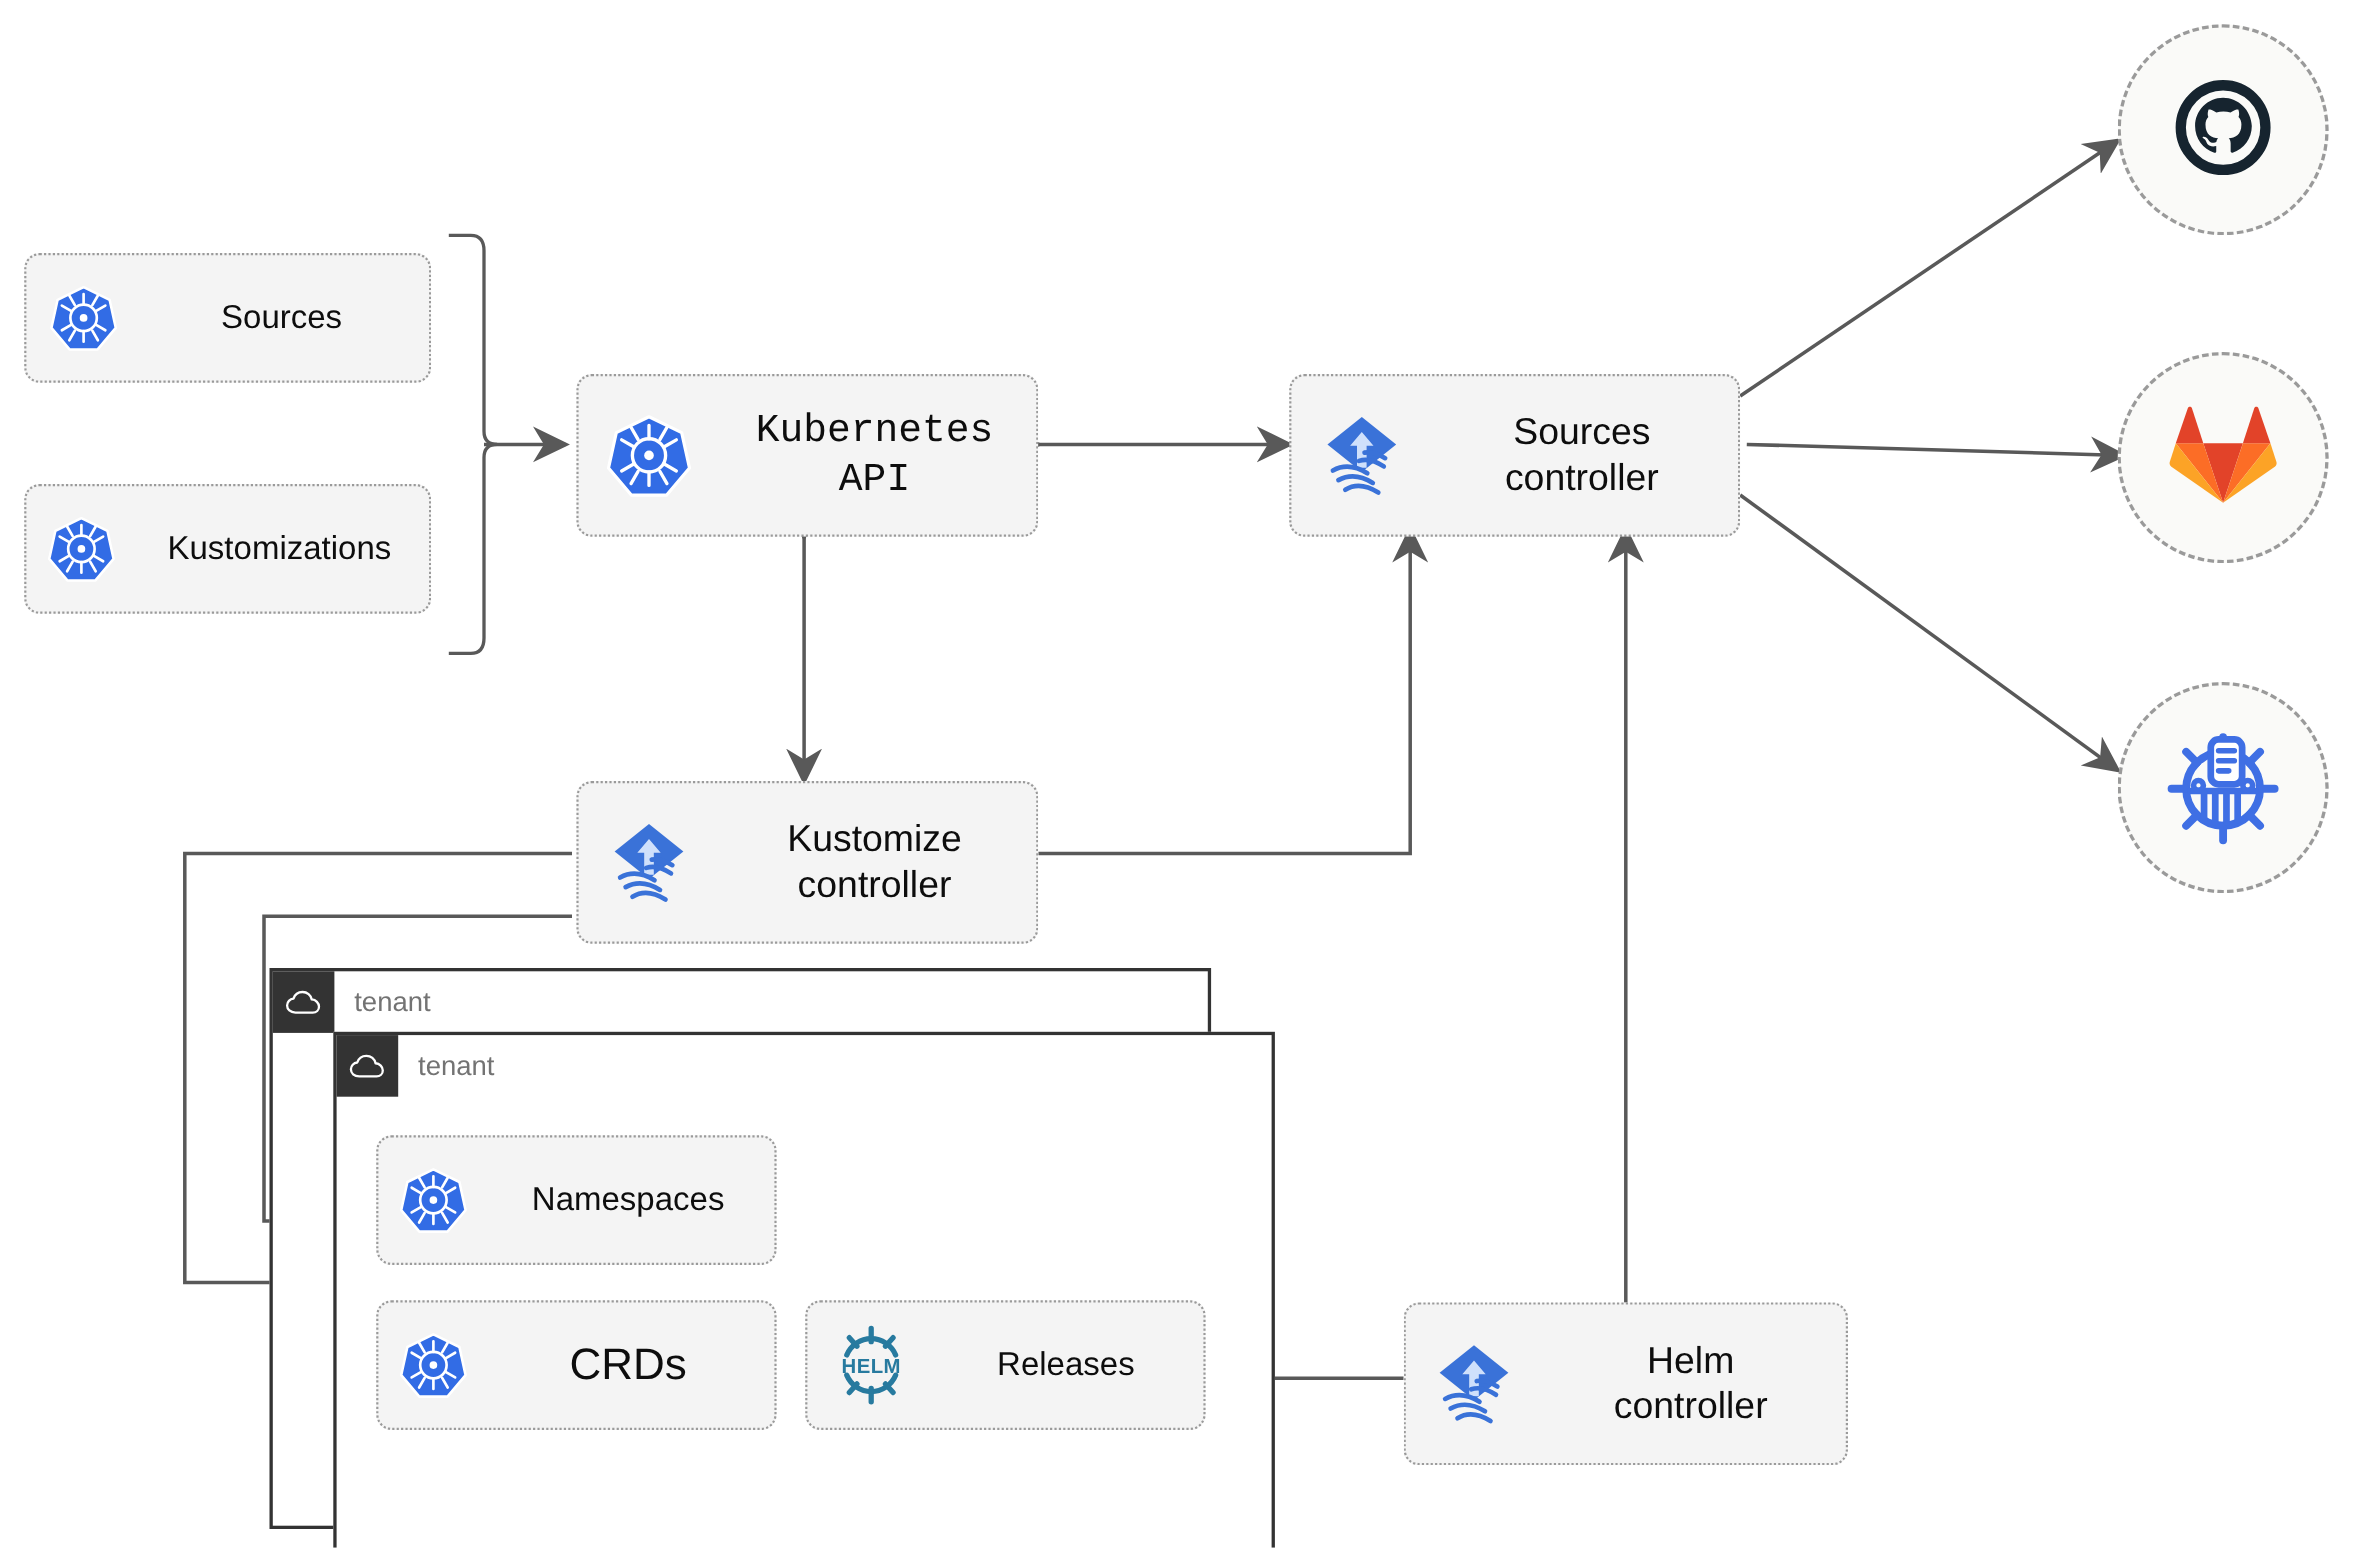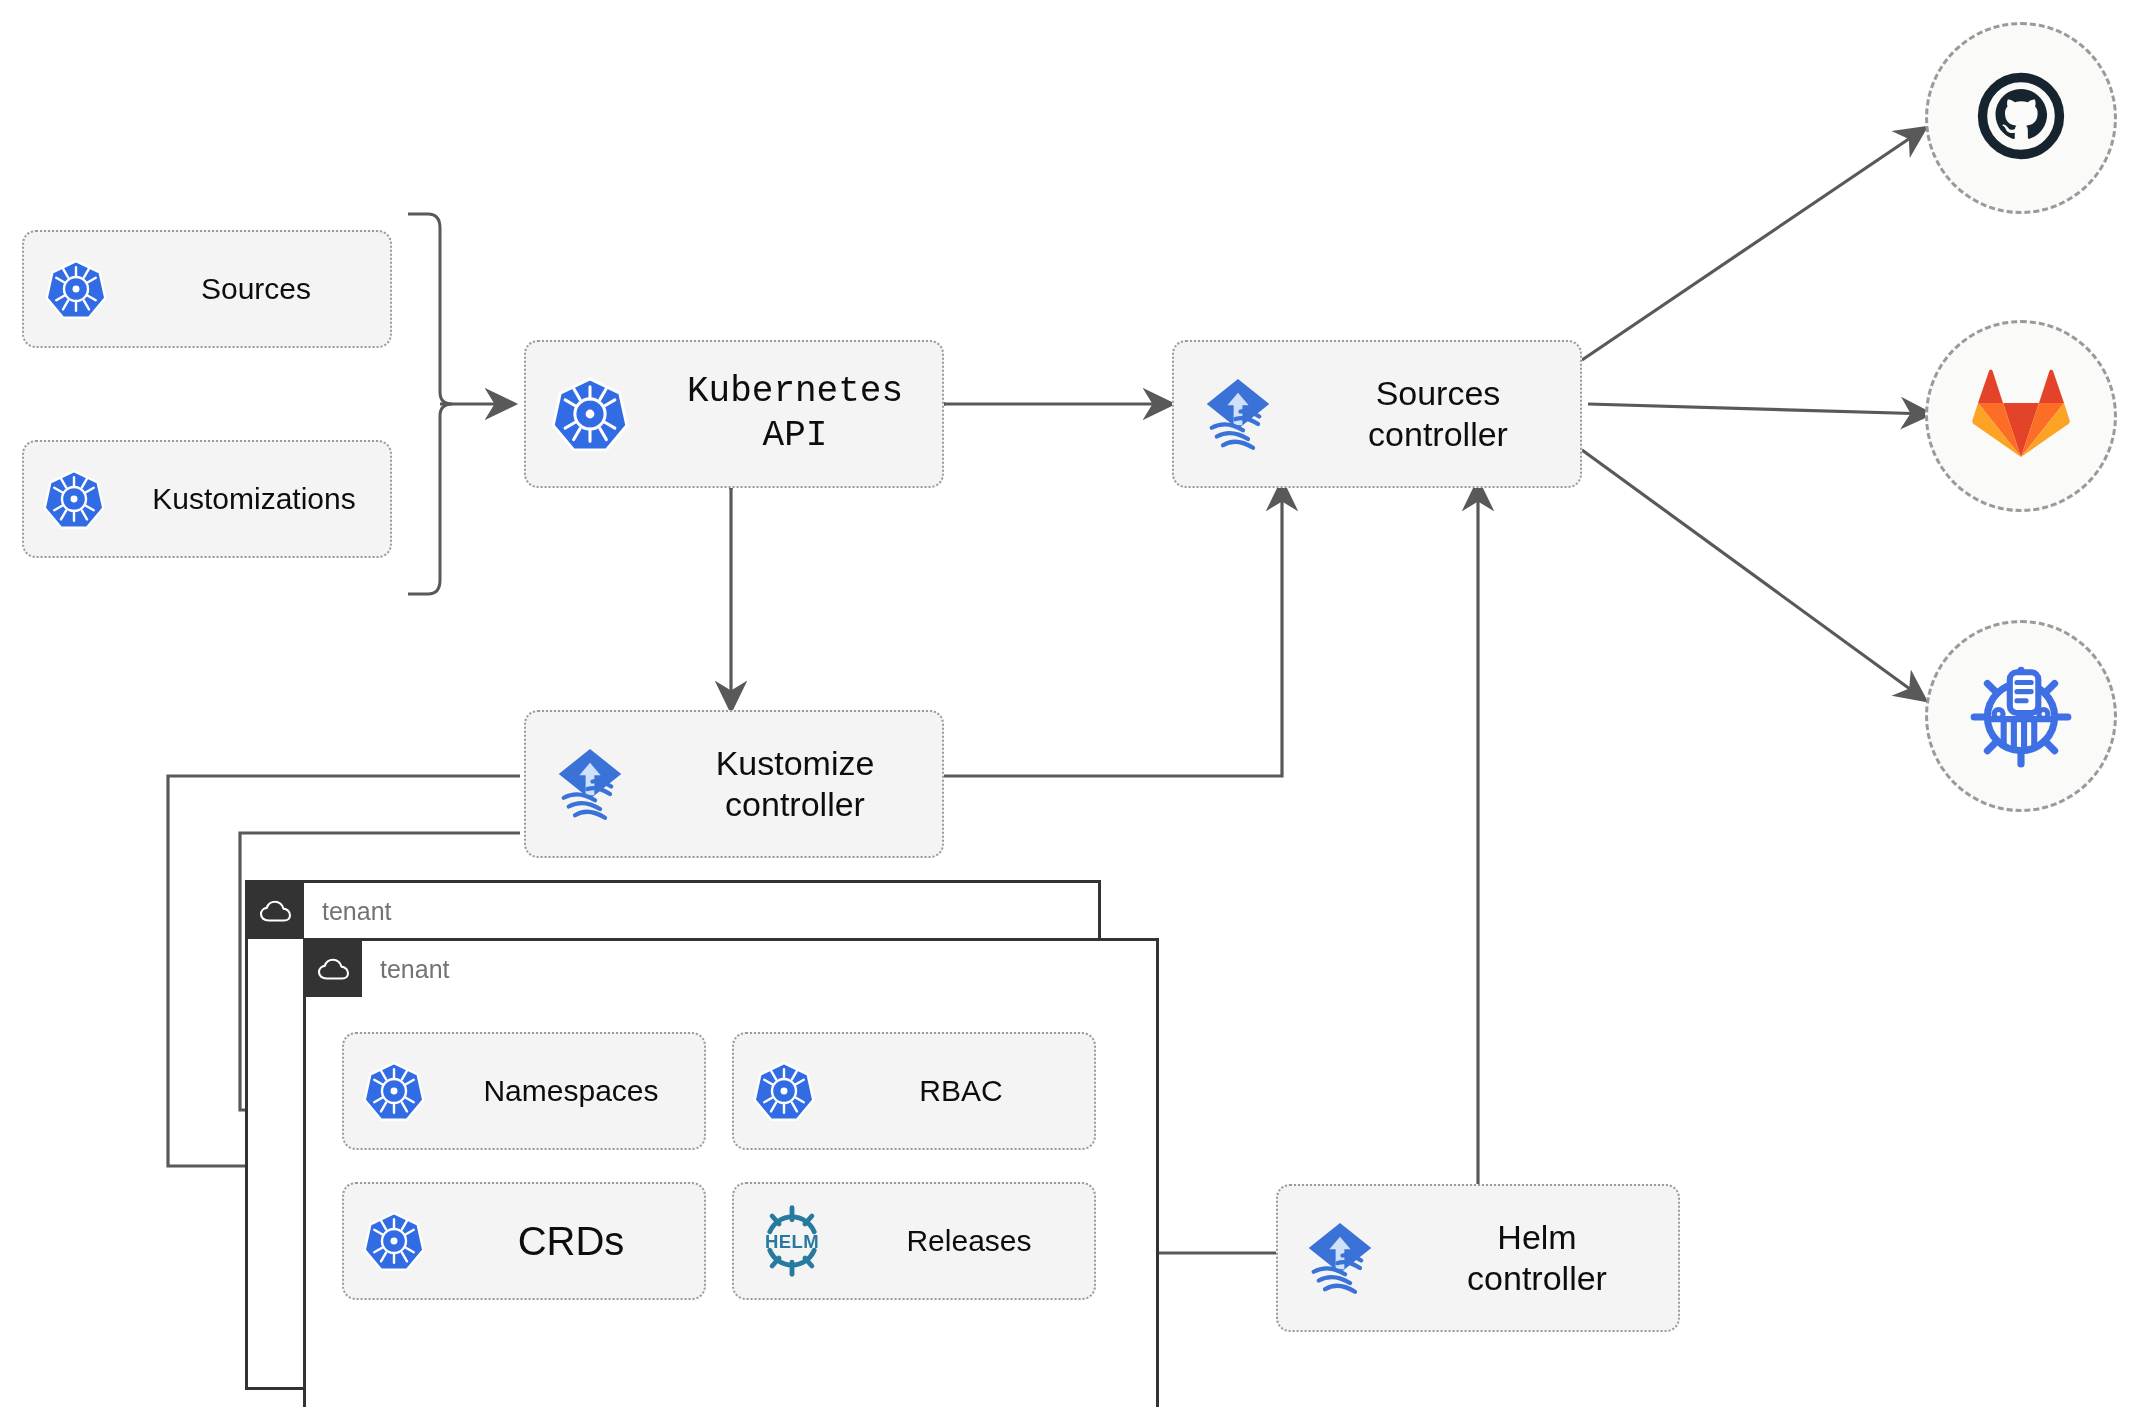--- a/index.html
+++ b/index.html
@@ -286,37 +286,20 @@
                    M11.6 43.6 L20.6 38.4 M43.4 25.6 L52.4 20.4
                    M18.6 53 L23.8 44 M40.2 20 L45.4 11
                    M18.6 11 L23.8 20 M40.2 44 L45.4 53"></path>
         </g>
         <circle cx="32" cy="32" r="3.6" fill="#ffffff"></circle>
       </svg>
     </span>
     <span class="lbl" style="font-size:30px;">Namespaces</span>
   </div>
 
-  <div class="node" style="left:732px; top:1032px; width:364px; height:118px;">
-    <span class="ico" style="width:100px;">
-      <svg width="62" height="62" viewBox="0 0 64 64" aria-hidden="true">
-        <path d="M32 3.2 L56.4 15 L62.2 41.4 L45.2 61.6 L18.8 61.6 L1.8 41.4 L7.6 15 Z" fill="#326CE5" stroke="#ffffff" stroke-width="2.4" stroke-linejoin="round"></path>
-        <g fill="none" stroke="#ffffff" stroke-width="2.5" stroke-linecap="round">
-          <circle cx="32" cy="32" r="12.4"></circle>
-          <path d="M32 9.6 L32 19.6 M32 44.4 L32 54.4
-                   M11.6 20.4 L20.6 25.6 M43.4 38.4 L52.4 43.6
-                   M11.6 43.6 L20.6 38.4 M43.4 25.6 L52.4 20.4
-                   M18.6 53 L23.8 44 M40.2 20 L45.4 11
-                   M18.6 11 L23.8 20 M40.2 44 L45.4 53"></path>
-        </g>
-        <circle cx="32" cy="32" r="3.6" fill="#ffffff"></circle>
-      </svg>
-    </span>
-    <span class="lbl" style="font-size:30px;">RBAC</span>
-  </div>
 
   <div class="node" style="left:342px; top:1182px; width:364px; height:118px;">
     <span class="ico" style="width:100px;">
       <svg width="62" height="62" viewBox="0 0 64 64" aria-hidden="true">
         <path d="M32 3.2 L56.4 15 L62.2 41.4 L45.2 61.6 L18.8 61.6 L1.8 41.4 L7.6 15 Z" fill="#326CE5" stroke="#ffffff" stroke-width="2.4" stroke-linejoin="round"></path>
         <g fill="none" stroke="#ffffff" stroke-width="2.5" stroke-linecap="round">
           <circle cx="32" cy="32" r="12.4"></circle>
           <path d="M32 9.6 L32 19.6 M32 44.4 L32 54.4
                    M11.6 20.4 L20.6 25.6 M43.4 38.4 L52.4 43.6
                    M11.6 43.6 L20.6 38.4 M43.4 25.6 L52.4 20.4

